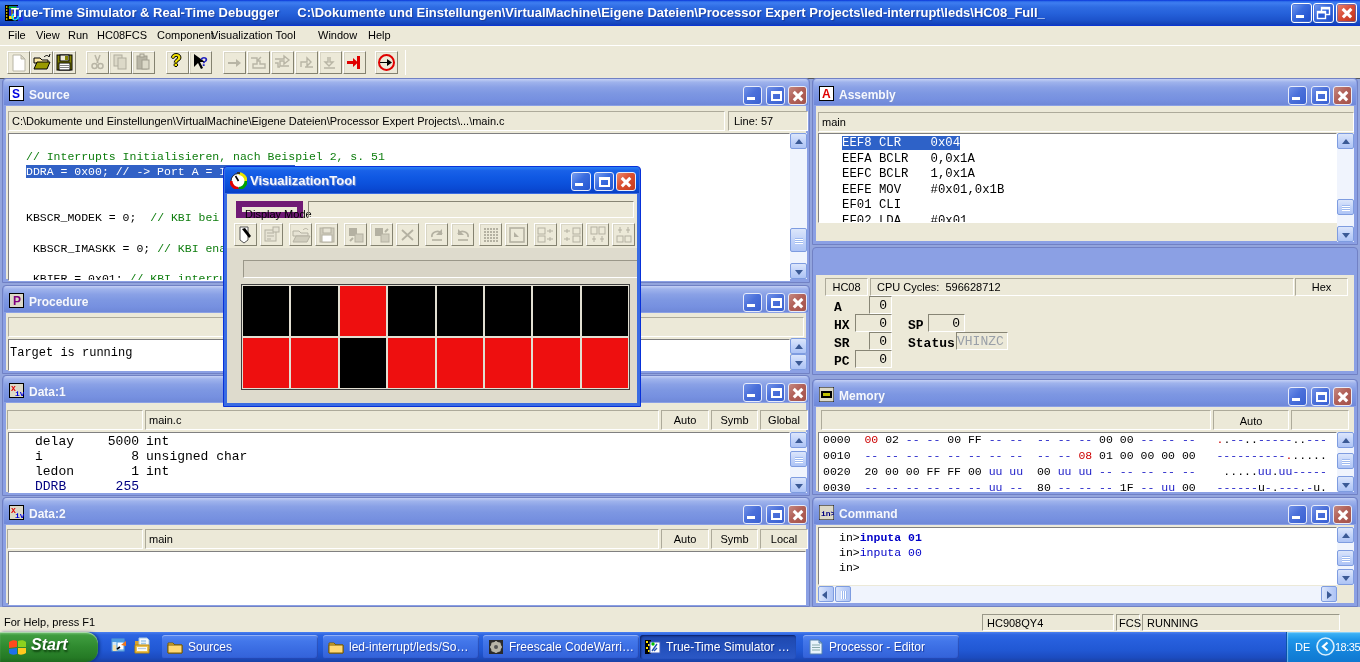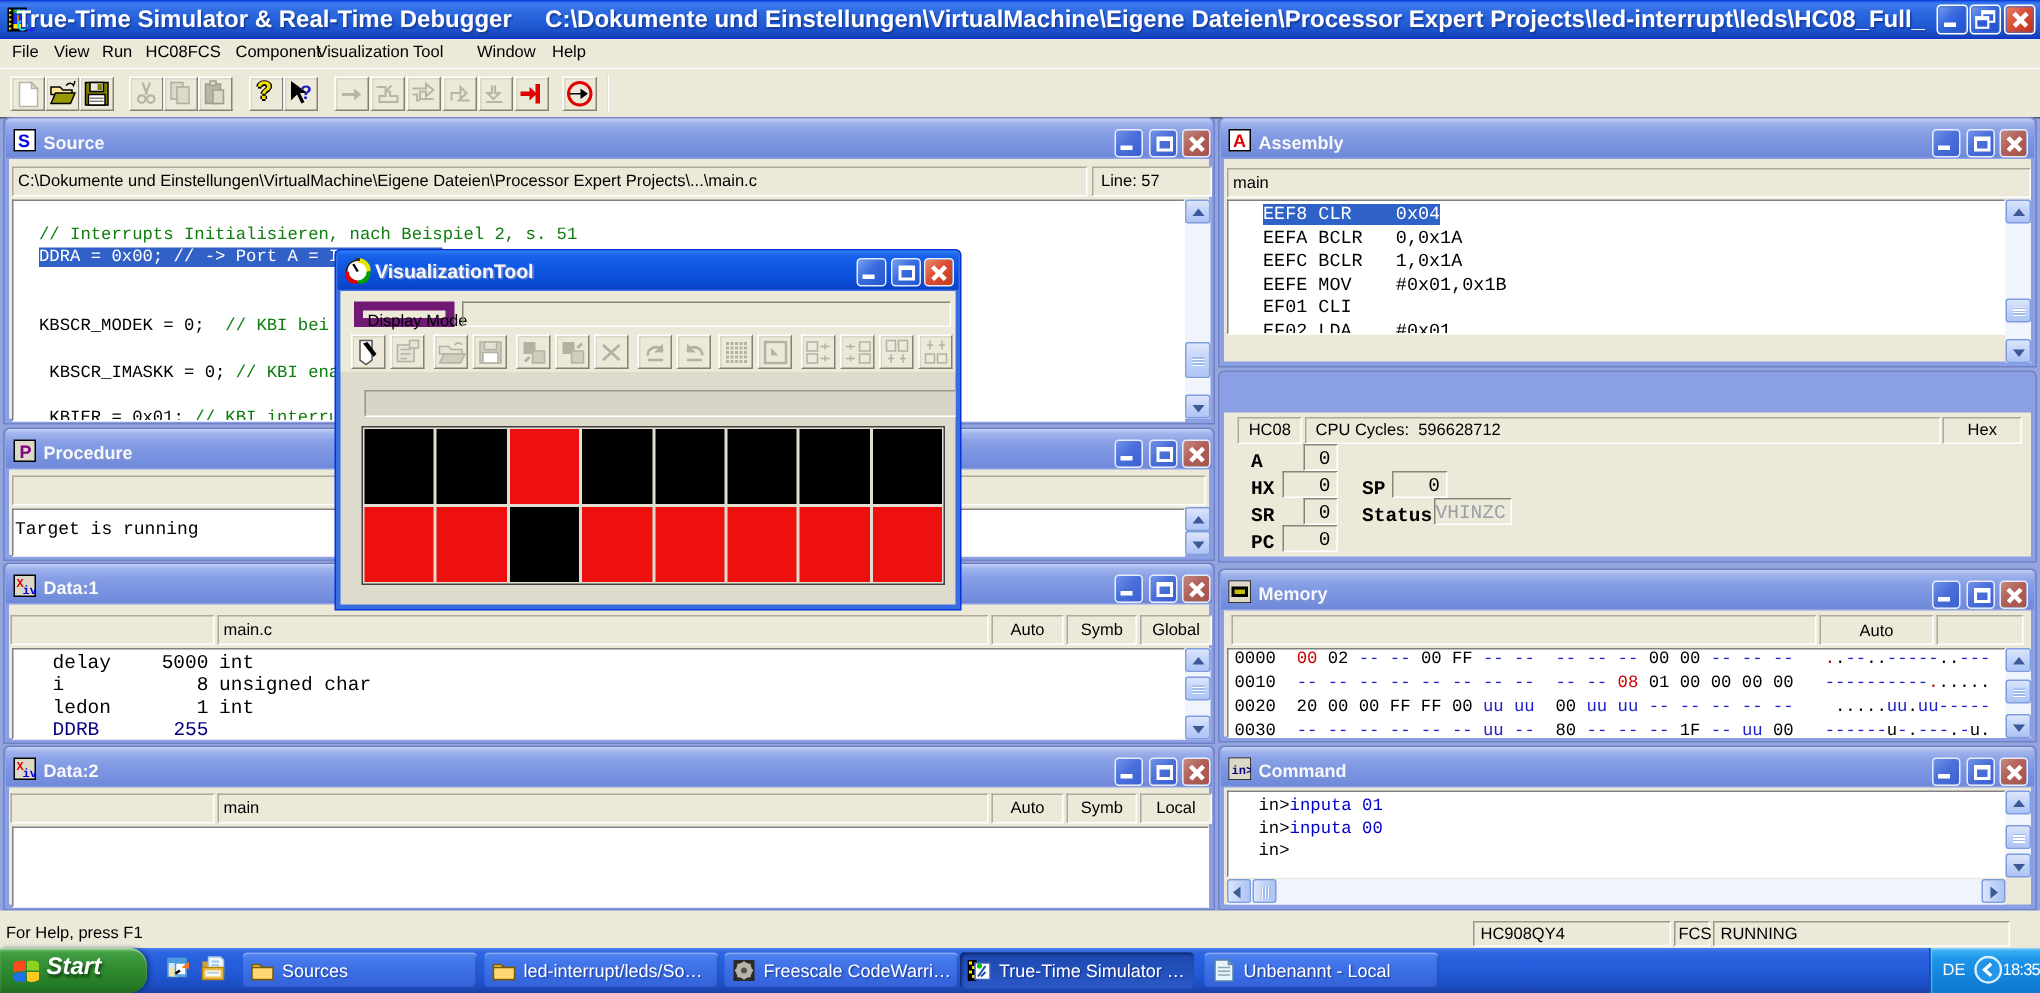--- a/index.html
+++ b/index.html
@@ -1,18 +1,18 @@
 <!DOCTYPE html>
 <html><head><meta charset="utf-8"><style>
 *{box-sizing:border-box;margin:0;padding:0}
 body{width:1360px;height:662px;overflow:hidden;position:relative;background:#7E96D8;font-family:"Liberation Sans",sans-serif;-webkit-font-smoothing:none}
 .abs{position:absolute}
 
 #tbar{left:0;top:0;width:1360px;height:26px;background:linear-gradient(180deg,#0831d9 0%,#2a68e8 5%,#3e7df0 11%,#2e6be2 28%,#2561da 52%,#1c52cb 78%,#1443b8 93%,#0831d9 100%)}
-#tbar .ttl{position:absolute;left:11px;top:5px;font-size:16px;font-weight:bold;color:#fff;text-shadow:1px 1px 1px #1a3c9a;white-space:nowrap;letter-spacing:0px}
+#tbar .ttl{position:absolute;left:11px;top:5px;font-size:13px;font-weight:bold;color:#fff;text-shadow:1px 1px 1px #1a3c9a;white-space:nowrap;letter-spacing:0px}
 .capbtn{position:absolute;top:3px;width:21px;height:20px;border:1px solid #fff;border-radius:3px;box-shadow:inset 0 0 0 1px rgba(70,110,210,.6)}
 .capbtn.bmin,.capbtn.bmax{background:linear-gradient(135deg,#7ba0f0 0%,#3a6cdf 40%,#2a5ad4 70%,#1f4dc8 100%)}
 .capbtn.bcls{background:linear-gradient(135deg,#e8836f 0%,#d9503a 45%,#c83a22 80%,#bc3112 100%)}
 .glyph-min{position:absolute;left:4px;bottom:4px;width:8px;height:3px;background:#fff}
 .glyph-max{position:absolute;left:4px;top:4px;width:10px;height:9px;border:2px solid #fff;border-top-width:3px}
 .glyph-x{position:absolute;left:0;top:0;width:100%;height:100%}
 .glyph-x::before,.glyph-x::after{content:"";position:absolute;left:50%;top:50%;width:12px;height:2.6px;background:#fff;transform:translate(-50%,-50%) rotate(45deg)}
 .glyph-x::after{transform:translate(-50%,-50%) rotate(-45deg)}
 .ccb .glyph-x::before,.ccb .glyph-x::after{width:12px;height:2.8px}
 
@@ -435,21 +435,21 @@
       </div>
     <div class="ccb bmax" style="left:497px">
         <div class="glyph-max"></div>
       </div>
     <div class="ccb bcls" style="left:519px">
         <span class="glyph-x"></span>
       </div>
   </div>
   <div class="wb">
     <div class="sunken white" style="position:absolute;left:2px;top:2px;width:519px;height:58px;overflow:hidden">
-      <pre class="mono" style="font-size:11.5px;line-height:15px;padding:2px 0 0 20px;color:#000">in&gt;<b style="color:#0000c8;font-weight:normal">inputa 01</b>
+      <pre class="mono" style="font-size:11.5px;line-height:15px;padding:2px 0 0 20px;color:#000">in&gt;<b style="color:#0000c8;font-weight:bold">inputa 01</b>
 in&gt;<b style="color:#0000c8;font-weight:normal">inputa 00</b>
 in&gt;</pre>
     </div>
     <div class="sb" style="left:521px;top:2px;width:17px;height:58px">
       <div class="sbb" style="left:0;top:0">
           <div class="tri-u"></div>
         </div>
       <div class="sbb" style="left:0;top:23px">
           <div class="thumbgrip"></div>
         </div>
@@ -683,21 +683,21 @@
         <circle cx="8" cy="5" r="1.7" fill="#00c000"></circle>
       </svg>
     <span class="tt">True-Time Simulator …</span>
   </div>
   <div class="tkb" style="left:803px;width:156px">
     <svg class="ti" viewBox="0 0 16 16">
         <path d="M2 1h9l3 3v11H2z" fill="#e8f4fc" stroke="#5580b0"></path>
         <path d="M11 1l3 3h-3z" fill="#9cc4e4" stroke="#5580b0"></path>
         <path d="M4 6h8M4 8.5h8M4 11h8" stroke="#8aa" stroke-width="1"></path>
       </svg>
-    <span class="tt">Unbenannt - Local</span>
+    <span class="tt">Processor - Editor</span>
   </div>
   <div style="position:absolute;left:1286px;top:0;width:74px;height:30px;background:linear-gradient(180deg,#41b7f8 0%,#1e96ea 25%,#1585dc 60%,#0f78d0 100%);border-left:1px solid #0a55a8;box-shadow:inset 1px 1px 1px rgba(255,255,255,.4)">
     <span style="position:absolute;left:8px;top:9px;color:#fff;font-size:11px">DE</span>
     <svg style="position:absolute;left:29px;top:5px" width="19" height="19" viewBox="0 0 19 19">
         <circle cx="9.5" cy="9.5" r="8.5" fill="#2196e8" stroke="#d8eefc" stroke-width="1.6"></circle>
         <path d="M11.5 5.5 L7 9.5 L11.5 13.5" stroke="#fff" stroke-width="2.2" fill="none"></path>
       </svg>
     <span style="position:absolute;left:48px;top:9px;color:#fff;font-size:11px;letter-spacing:-0.5px">18:35</span>
   </div>
 </div>

